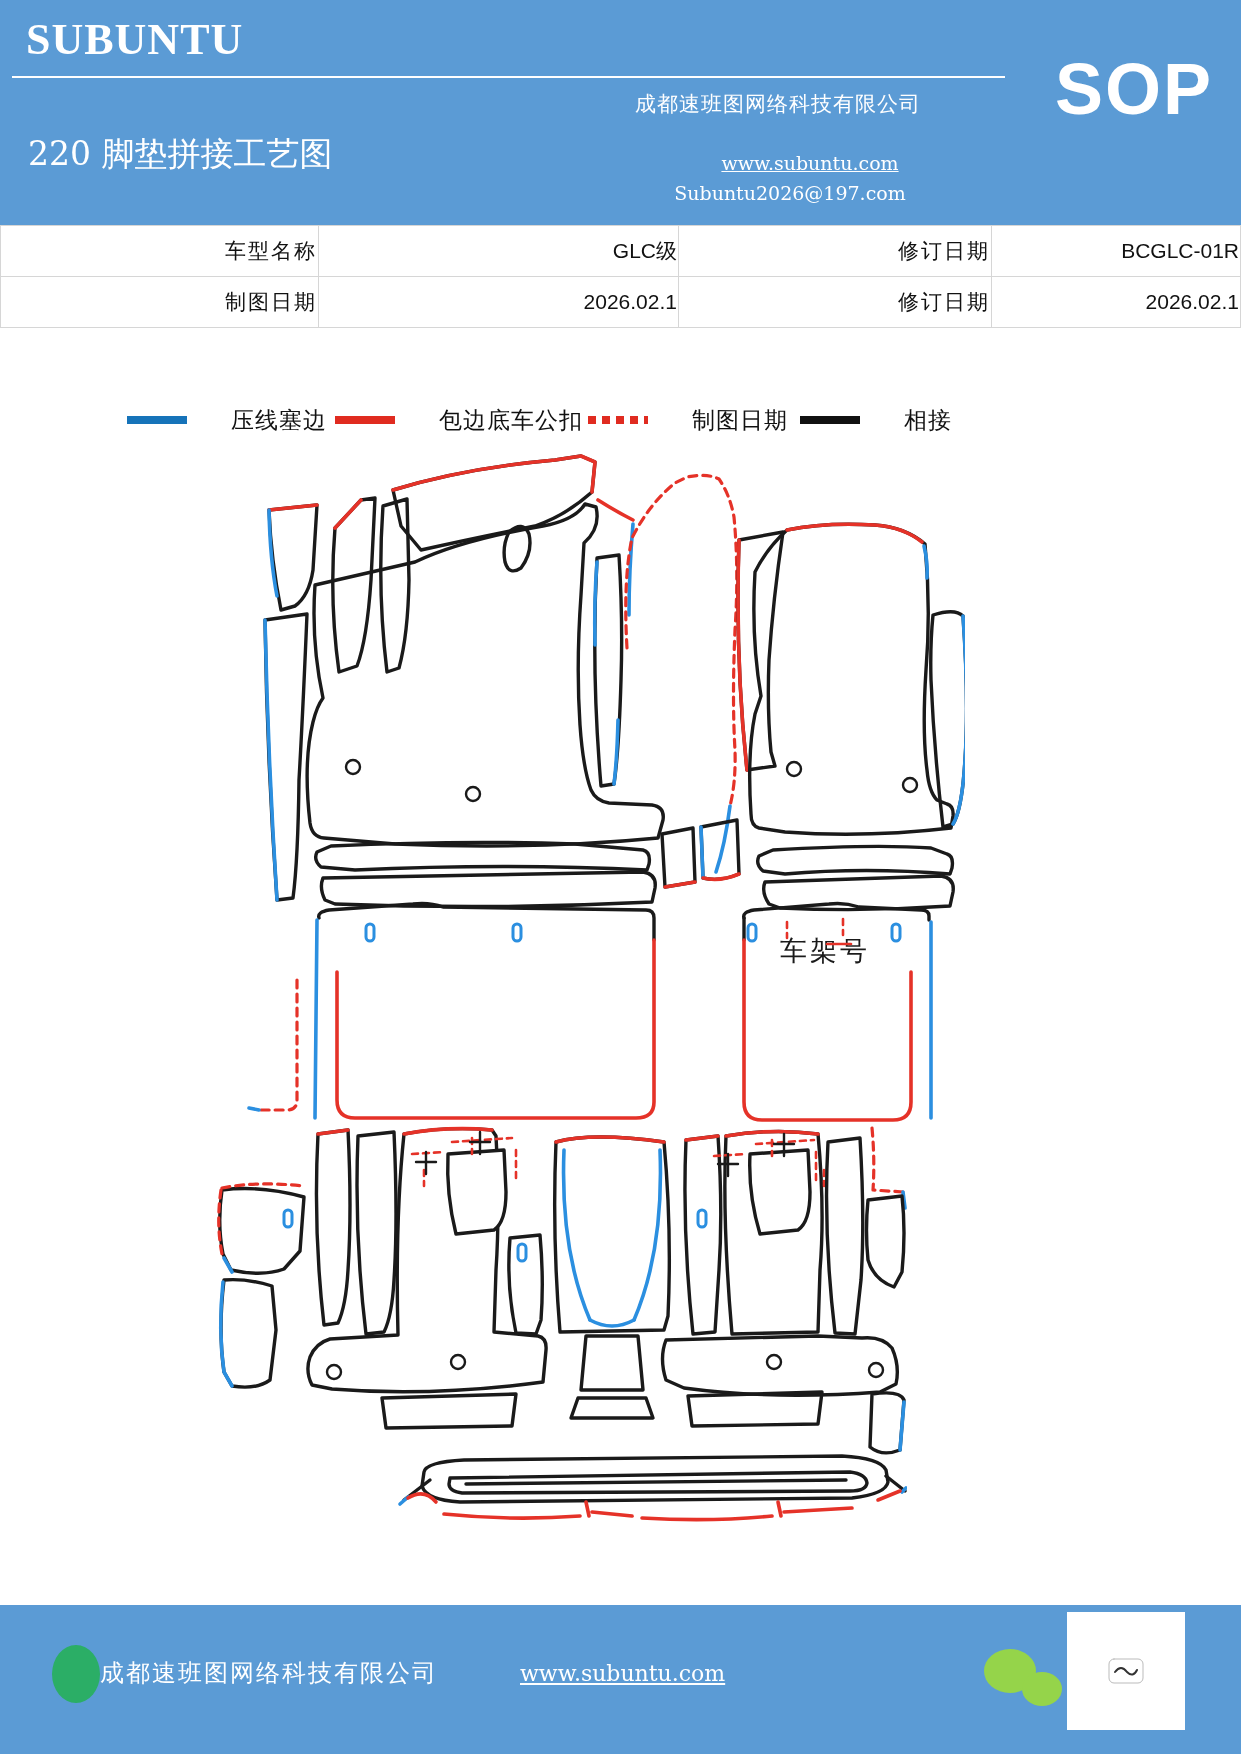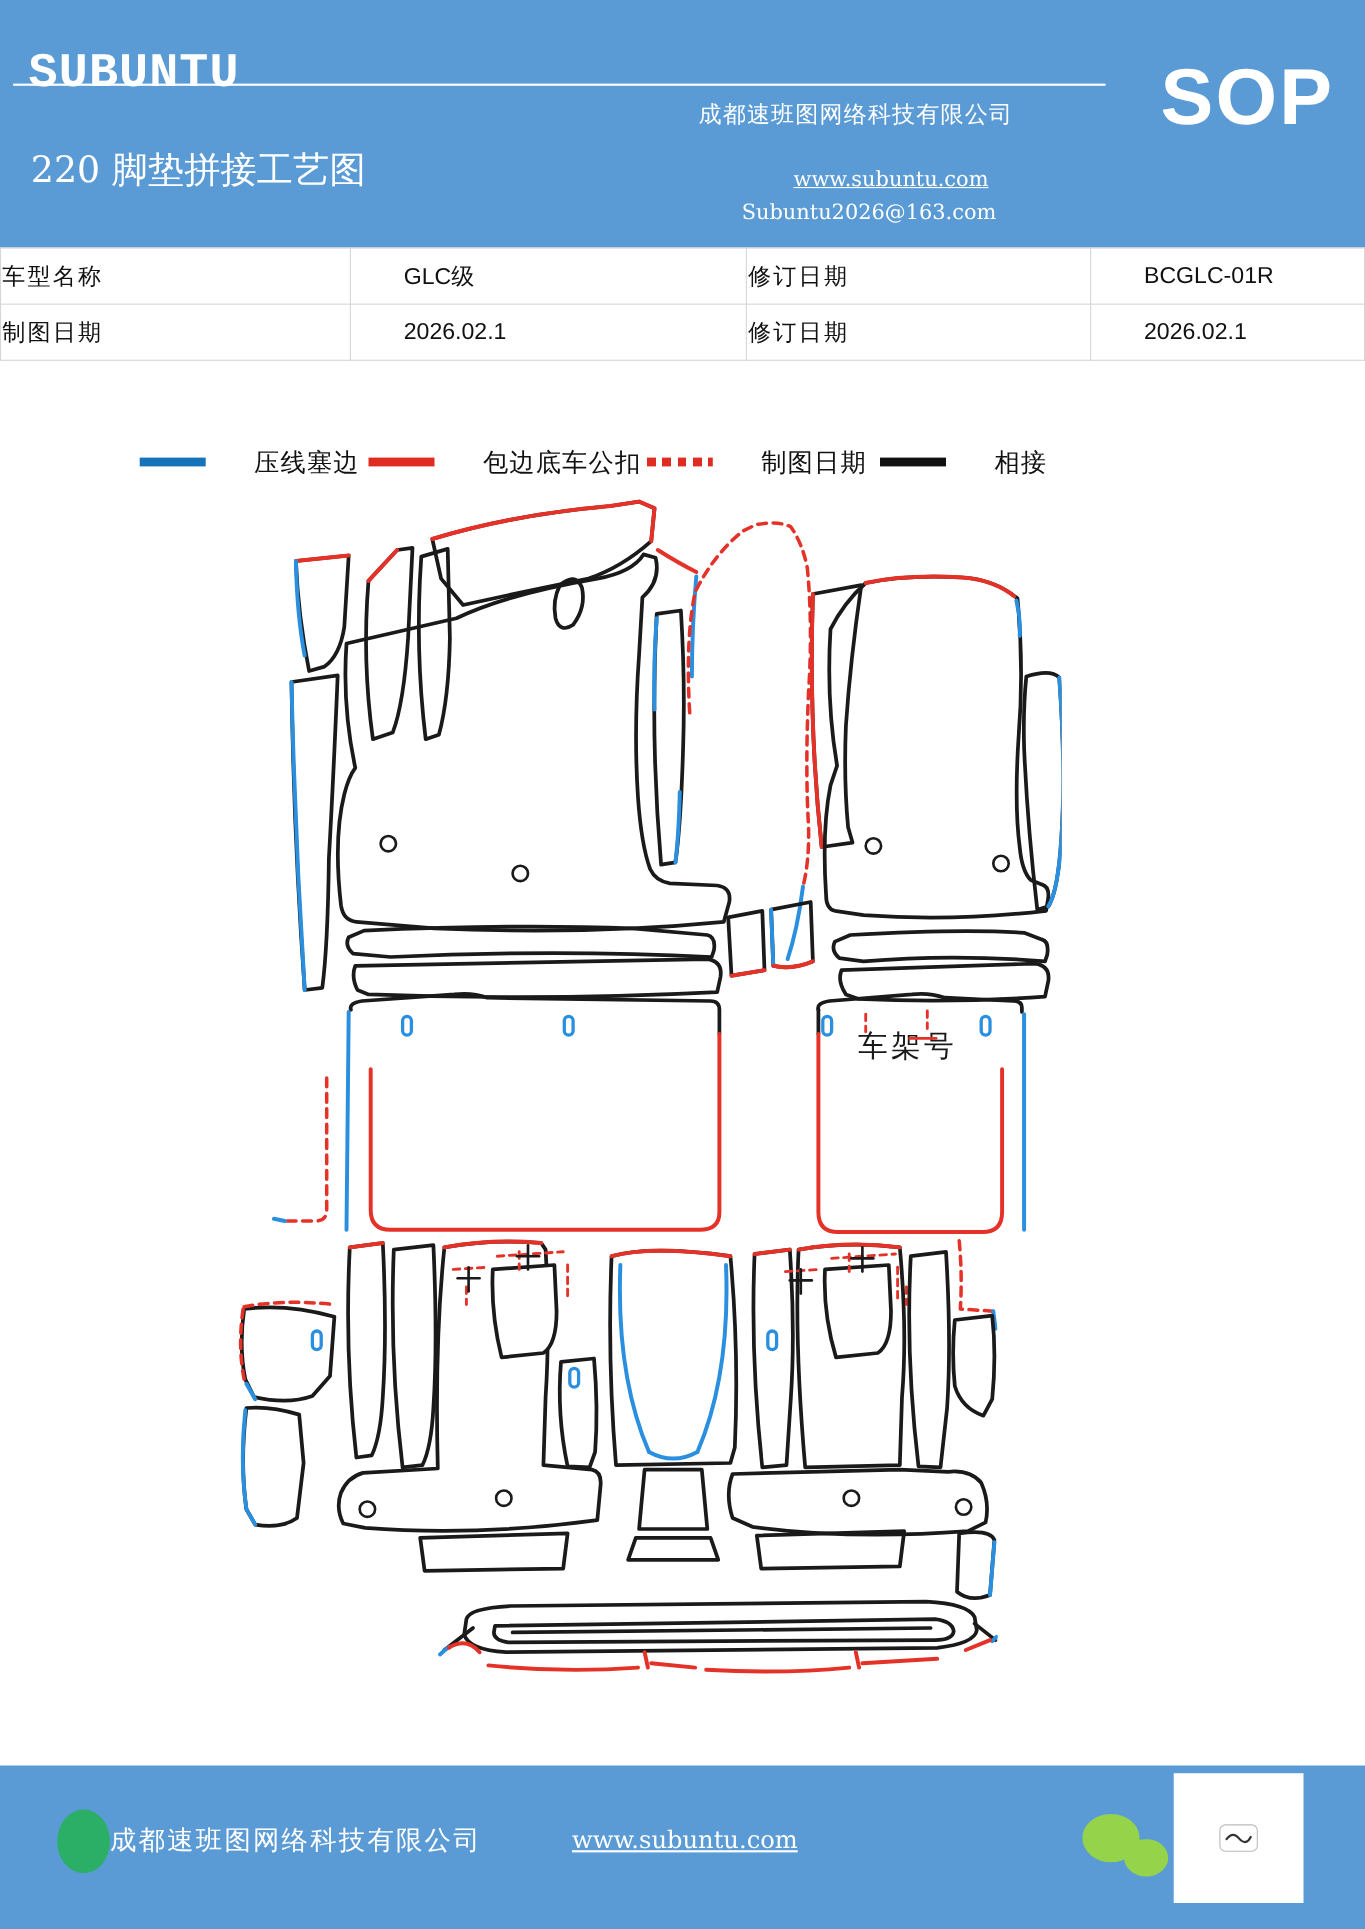--- a/index.html
+++ b/index.html
@@ -1,35 +1,35 @@
 <!DOCTYPE html>
 <html><head>
 <meta charset="utf-8">
 <style>
   html,body{margin:0;padding:0;background:#888;}
   #page{position:relative;width:1241px;height:1754px;background:#ffffff;margin:0 auto;
         font-family:"Liberation Sans","DejaVu Sans",sans-serif;overflow:hidden;}
   
   .hdr{position:absolute;left:0;top:0;width:1241px;height:225px;background:#5B9BD5;color:#fff;}
   .logo{position:absolute;left:26px;top:14px;font-size:44px;font-weight:bold;
-        font-family:Liberation Mono, monospace;letter-spacing:1px;margin-top:28px;}
+        font-family:Liberation Serif, serif;letter-spacing:1px;}
   .hdr-rule{position:absolute;left:12px;top:76px;width:993px;height:2px;background:#fff;}
   .doc-title{position:absolute;left:28px;top:132px;font-size:33px;
         font-family:"DejaVu Serif","Liberation Serif",serif;}
   .hdr-co{position:absolute;left:635px;top:90px;width:260px;text-align:center;font-size:21px;
         font-family:"DejaVu Serif","Liberation Serif",serif;letter-spacing:1px;white-space:nowrap;}
   .hdr-web{position:absolute;left:700px;top:152px;width:220px;text-align:center;font-size:19px;
         font-family:"DejaVu Serif","Liberation Serif",serif;}
   .hdr-web a{color:#fff;text-decoration:underline;}
   .hdr-mail{position:absolute;left:660px;top:182px;width:260px;text-align:center;font-size:19px;
         font-family:"DejaVu Serif","Liberation Serif",serif;}
   .sop{position:absolute;right:28px;top:48px;font-size:72px;font-weight:bold;letter-spacing:2px;}
   
   .itable{position:absolute;left:0px;top:225px;width:1241px;border-collapse:collapse;}
-  .itable td{border:1px solid #D6D6D6;height:48px;text-align:left;font-size:21px;color:#111;}
+  .itable td{border:1px solid #D6D6D6;height:48px;text-align:right;font-size:21px;color:#111;}
   .itable td.lab{font-family:"DejaVu Serif","Liberation Serif",serif;letter-spacing:2px;}
   .itable td.val{font-family:"Liberation Sans","DejaVu Sans",sans-serif;padding-left:48px;}
   
   .legend{position:absolute;left:0;top:400px;width:1241px;height:40px;}
   .leg-item{position:absolute;top:0;height:40px;display:flex;align-items:center;gap:28px;}
   .leg-swatch{width:60px;height:8px;margin-right:16px;}
   .leg-label{font-size:23px;color:#111;font-family:"DejaVu Serif","Liberation Serif",serif;letter-spacing:1px;}
   
   .dwg{position:absolute;}
   svg path,svg circle,svg rect,svg line{fill:none;stroke-linecap:round;stroke-linejoin:round;}
@@ -58,21 +58,21 @@
 <body>
 
 <div id="page">
 
   <div class="hdr">
     <div class="logo">SUBUNTU</div>
     <div class="hdr-rule"></div>
     <div class="doc-title">220 脚垫拼接工艺图</div>
     <div class="hdr-co">成都速班图网络科技有限公司</div>
     <div class="hdr-web"><a href="#">www.subuntu.com</a></div>
-    <div class="hdr-mail">Subuntu2026@163.com</div>
+    <div class="hdr-mail">Subuntu2026@197.com</div>
     <div class="sop">SOP</div>
   </div>
 
   <table class="itable">
     <tbody>
         <tr>
       <td class="lab" style="width:315px">车型名称</td>
       <td class="val" style="width:310px">GLC级</td>
       <td class="lab" style="width:310px">修订日期</td>
       <td class="val">BCGLC-01R</td>

